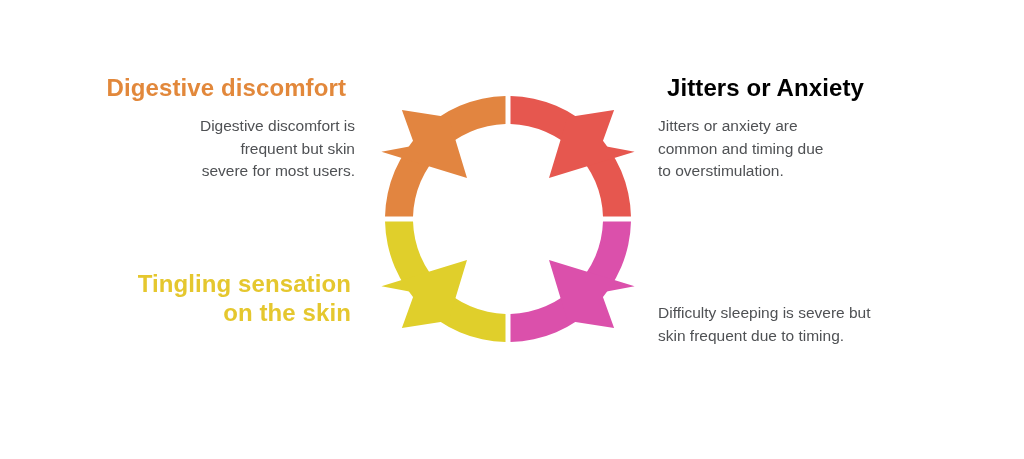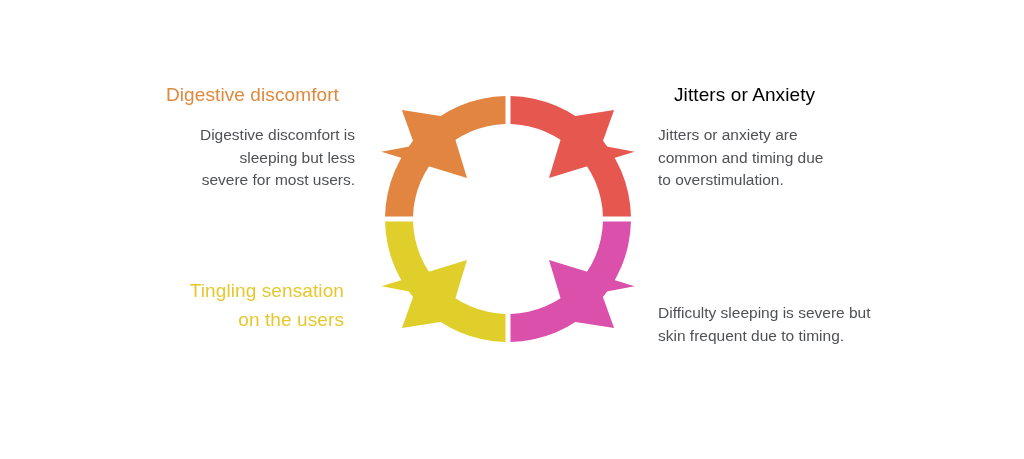--- a/index.html
+++ b/index.html
@@ -1,21 +1,21 @@
 <!DOCTYPE html>
 <html><head>
 <meta charset="utf-8">
 <style>
   html,body{margin:0;padding:0;}
   body{background:#ffffff;font-family:"Liberation Sans", sans-serif;}
   .canvas{position:relative;width:1024px;height:459px;background:#ffffff;overflow:hidden;}
 
   .block{position:absolute;}
   .block .title{
-    margin:16px;font-size:19px;font-weight:normal;line-height:29px;
+    margin:9px;font-size:24px;font-weight:bold;line-height:29px;
     white-space:pre-line;letter-spacing:.1px;
   }
   .block .body{
     margin:14px 0 0 0;font-size:15.5px;line-height:22.5px;color:#4F5154;
     white-space:pre-line;
   }
   .block.align-right{text-align:right;}
   .block.align-left{text-align:left;}
 
   .tl{top:66px;right:669px;width:260px;}
@@ -28,34 +28,34 @@
   .diagram-svg{position:absolute;left:348px;top:59px;width:320px;height:320px;}
 </style>
 </head>
 <body>
 
 <div class="canvas">
 
   <div class="block tl align-right">
     <h2 class="title" style="color: rgb(226, 136, 59);">Digestive discomfort</h2>
     <p class="body">Digestive discomfort is
-sleeping but less
+frequent but skin
 severe for most users.</p>
   </div>
 
   <div class="block tr align-left">
     <h2 class="title" style="color: #000000;">Jitters or Anxiety</h2>
     <p class="body">Jitters or anxiety are
 common and timing due
 to overstimulation.</p>
   </div>
 
   <div class="block bl align-right">
     <h2 class="title" style="color: rgb(229, 199, 46);">Tingling sensation
-on the users</h2>
+on the skin</h2>
   </div>
 
   <div class="block br align-left">
     <p class="body">Difficulty sleeping is severe but
 skin frequent due to timing.</p>
   </div>
 
   <svg class="diagram-svg" viewBox="-160 -160 320 320" xmlns="http://www.w3.org/2000/svg" aria-hidden="true">
       <path d="M -2.5 -122.97 A 123 123 0 0 0 -122.97 -2.5 L -94.97 -2.5 A 95 95 0 0 1 -2.5 -94.97 Z" fill="#E28540"></path>
       <path d="M -41.0 -41.0 L -59.4 -101.8 L -106.1 -108.9 L -93.3 -73.5 L -126.6 -67.2 Z" fill="#E28540"></path>

